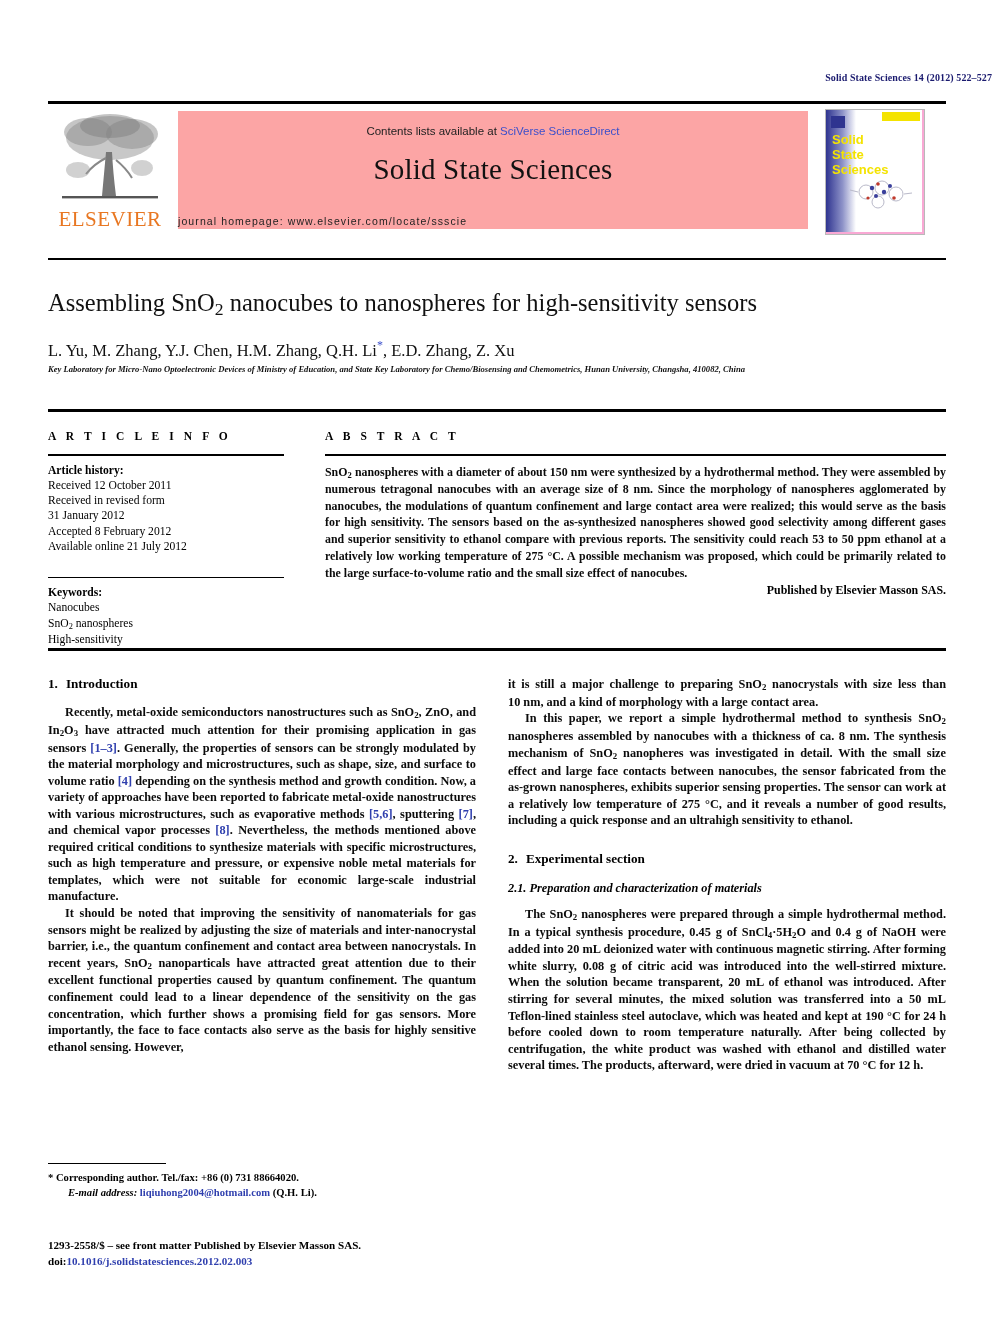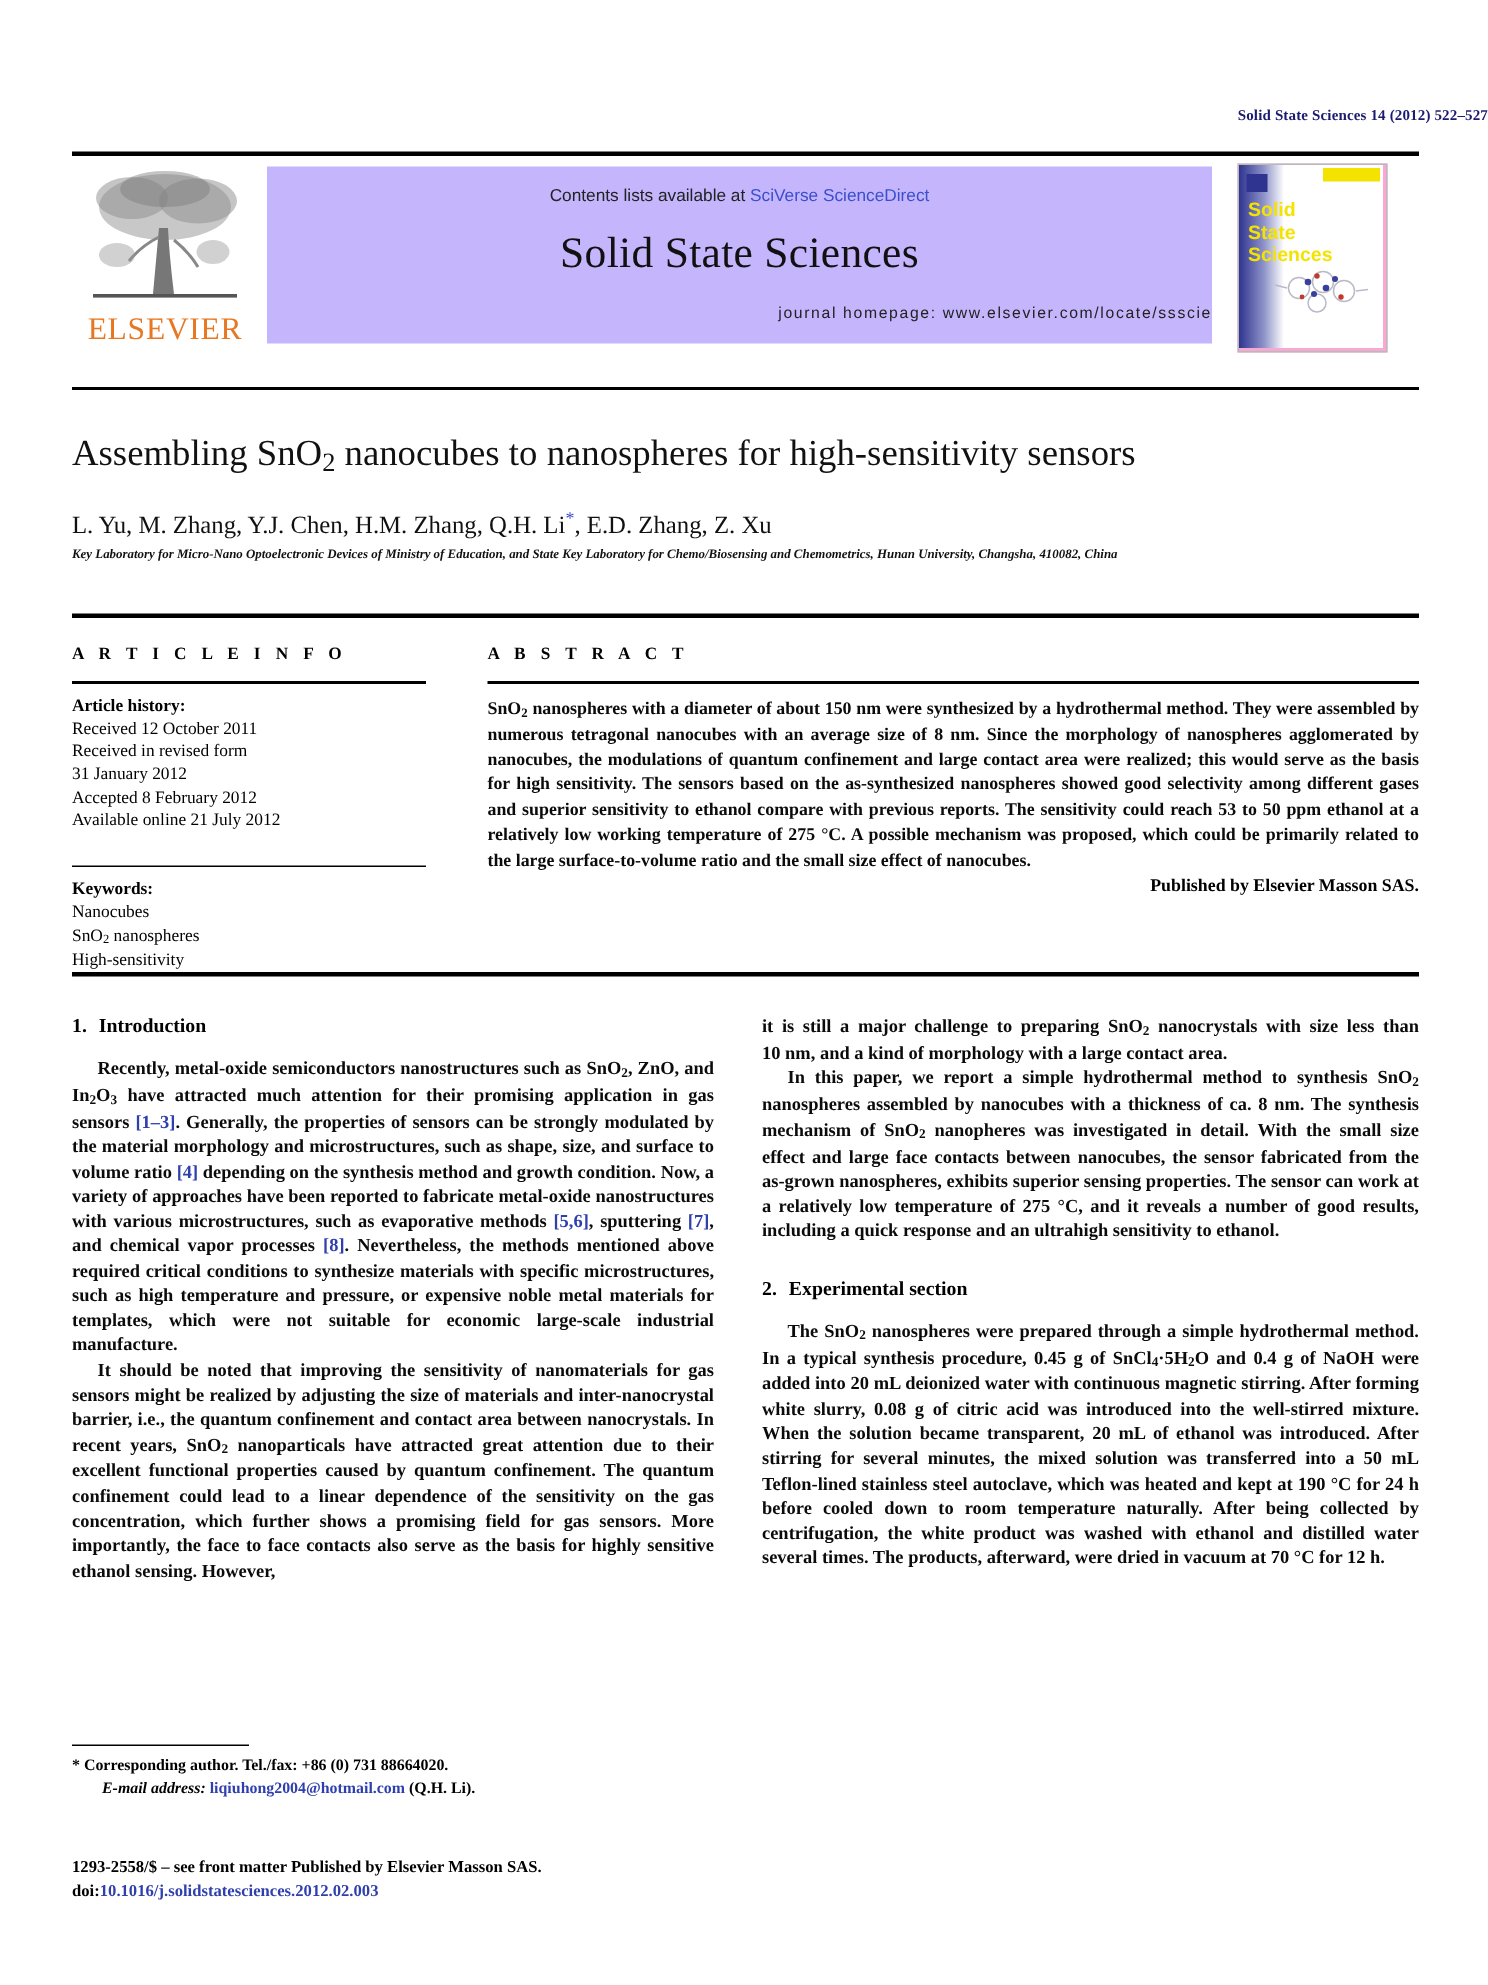--- a/index.html
+++ b/index.html
@@ -70,21 +70,21 @@
     font-size: 21px;
     letter-spacing: 0.5px;
     color: #e87722;
   }
   .gray-panel {
     position: absolute;
     top: 10px;
     left: 130px;
     width: 630px;
     height: 118px;
-    background: #c4b5fd;
+    background: #fca5a5;
   }
   .contents-line {
     position: absolute;
     top: 14px;
     left: 0;
     width: 630px;
     text-align: center;
     font-family: "Liberation Sans", sans-serif;
     font-size: 11.5px;
     color: #222;
@@ -96,24 +96,24 @@
     left: 0;
     width: 630px;
     text-align: center;
     font-family: "Liberation Serif", serif;
     font-size: 29px;
     color: #111;
     letter-spacing: 0.2px;
   }
   .homepage-line {
     position: absolute;
-    top: 92px;
+    top: 104px;
     left: 0;
     width: 630px;
-    text-align: right;
+    text-align: left;
     font-family: "Liberation Sans", sans-serif;
     font-size: 10.5px;
     letter-spacing: 1.1px;
     color: #222;
   }
   .cover-thumb {
     position: absolute;
     top: 8px;
     left: 777px;
     width: 98px;
@@ -415,20 +415,21 @@
   <div class="col-left">
     <div class="body-head"><span class="num">1.</span><span>Introduction</span></div>
     <p class="body-p">Recently, metal-oxide semiconductors nanostructures such as SnO<sub>2</sub>, ZnO, and In<sub>2</sub>O<sub>3</sub> have attracted much attention for their promising application in gas sensors <span class="cite">[1–3]</span>. Generally, the properties of sensors can be strongly modulated by the material morphology and microstructures, such as shape, size, and surface to volume ratio <span class="cite">[4]</span> depending on the synthesis method and growth condition. Now, a variety of approaches have been reported to fabricate metal-oxide nanostructures with various microstructures, such as evaporative methods <span class="cite">[5,6]</span>, sputtering <span class="cite">[7]</span>, and chemical vapor processes <span class="cite">[8]</span>. Nevertheless, the methods mentioned above required critical conditions to synthesize materials with specific microstructures, such as high temperature and pressure, or expensive noble metal materials for templates, which were not suitable for economic large-scale industrial manufacture.</p>
     <p class="body-p">It should be noted that improving the sensitivity of nanomaterials for gas sensors might be realized by adjusting the size of materials and inter-nanocrystal barrier, i.e., the quantum confinement and contact area between nanocrystals. In recent years, SnO<sub>2</sub> nanoparticals have attracted great attention due to their excellent functional properties caused by quantum confinement. The quantum confinement could lead to a linear dependence of the sensitivity on the gas concentration, which further shows a promising field for gas sensors. More importantly, the face to face contacts also serve as the basis for highly sensitive ethanol sensing. However,</p>
   </div>
 
   <div class="col-right">
     <p class="body-p noind">it is still a major challenge to preparing SnO<sub>2</sub> nanocrystals with size less than 10&nbsp;nm, and a kind of morphology with a large contact area.</p>
     <p class="body-p">In this paper, we report a simple hydrothermal method to synthesis SnO<sub>2</sub> nanospheres assembled by nanocubes with a thickness of ca. 8 nm. The synthesis mechanism of SnO<sub>2</sub> nanopheres was investigated in detail. With the small size effect and large face contacts between nanocubes, the sensor fabricated from the as-grown nanospheres, exhibits superior sensing properties. The sensor can work at a relatively low temperature of 275 °C, and it reveals a number of good results, including a quick response and an ultrahigh sensitivity to ethanol.</p>
     <div class="body-head" style="margin-top:22px;"><span class="num">2.</span><span>Experimental section</span></div>
+    <div class="body-sub">2.1.  Preparation and characterization of materials</div>
     <p class="body-p">The SnO<sub>2</sub> nanospheres were prepared through a simple hydrothermal method. In a typical synthesis procedure, 0.45 g of SnCl<sub>4</sub>·5H<sub>2</sub>O and 0.4 g of NaOH were added into 20 mL deionized water with continuous magnetic stirring. After forming white slurry, 0.08 g of citric acid was introduced into the well-stirred mixture. When the solution became transparent, 20 mL of ethanol was introduced. After stirring for several minutes, the mixed solution was transferred into a 50 mL Teflon-lined stainless steel autoclave, which was heated and kept at 190 °C for 24 h before cooled down to room temperature naturally. After being collected by centrifugation, the white product was washed with ethanol and distilled water several times. The products, afterward, were dried in vacuum at 70 °C for 12 h.</p>
   </div>
 
   <div class="footnote-wrap">
     <div class="fn-rule"></div>
     <div class="fn-line">* Corresponding author. Tel./fax: +86 (0) 731 88664020.</div>
     <div class="fn-line indent2"><span class="fn-em">E-mail address:</span><span class="fn-link"> liqiuhong2004@hotmail.com</span><span> (Q.H. Li).</span></div>
   </div>
 
   <div class="footer-block">

